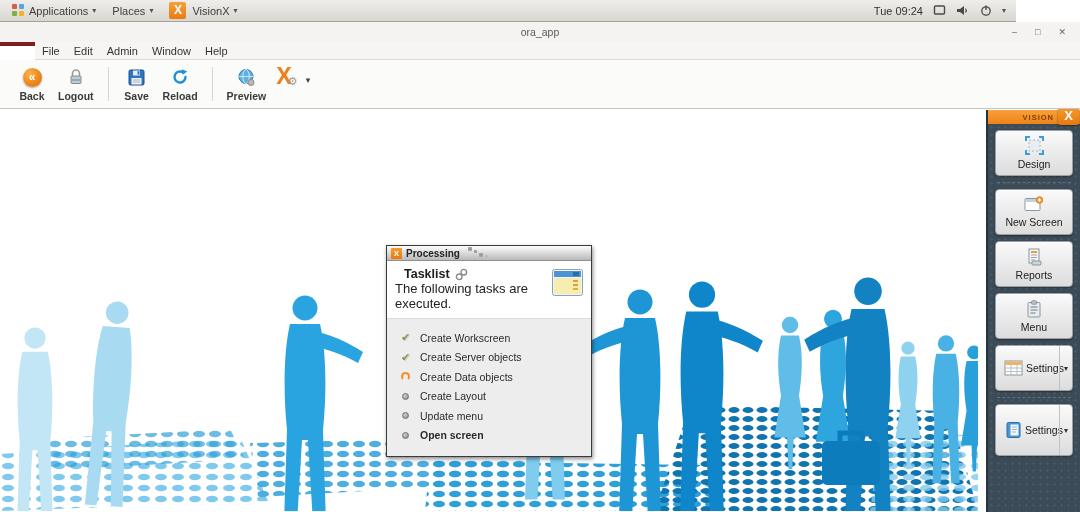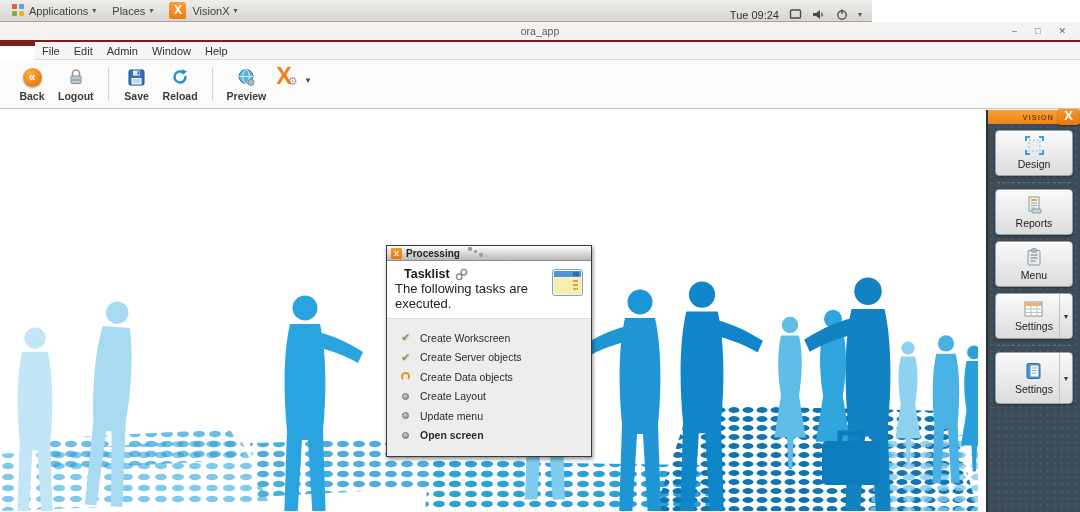--- a/index.html
+++ b/index.html
@@ -1,37 +1,37 @@
 <!DOCTYPE html>
 <html><head>
 <meta charset="utf-8">
 <style>
   * { margin:0; padding:0; box-sizing:border-box; }
   html,body { width:1080px; height:512px; overflow:hidden; }
   body { font-family:"Liberation Sans", sans-serif; background:#fff; position:relative; }
 
   
-  .panel { position:absolute; left:0; top:0; width:872px; height:22px;
+  .panel { position:absolute; left:0; top:0; width:1016px; height:22px;
     background:linear-gradient(#efeeeb,#d9d6d1); border-bottom:1px solid #a8a39c;
-    display:flex; align-items:flex-end; font-size:11px; color:#3e3e3e; z-index:50;}
+    display:flex; align-items:center; font-size:11px; color:#3e3e3e; z-index:50;}
   .panel-left { display:flex; align-items:center; gap:4px; padding-left:6px;}
   .panel-menu { display:flex; align-items:center; gap:4px; padding:2px 6px; cursor:default;}
   .app-grid { width:13px; height:13px; display:grid; grid-template-columns:6px 6px; gap:1px;}
   .app-grid i { width:5px; height:5px; border-radius:1px; display:block;}
   .ag1{background:#d85f4a}.ag2{background:#58a6dd}.ag3{background:#7cb342}.ag4{background:#f0b429}
   .caret { font-size:8px; color:#555; }
   .vx-mini { color:#fff; background:linear-gradient(#f6a03a,#e87d12); font-weight:bold; font-size:12px;
     width:17px; height:17px; line-height:17px; text-align:center; border-radius:2px; margin-right:2px;}
   .panel-right { margin-left:auto; display:flex; align-items:center; gap:10px; padding-right:10px;}
   .clock { font-size:11px; color:#333; }
   .sysicon { display:inline-flex; align-items:center; }
 
   
   .titlebar { position:absolute; left:0; top:22px; width:1080px; height:24px; background:#f4f3f1;
-    border-bottom:6px solid #7f1d1d; display:flex; align-items:center; z-index:40;padding-left:40px;}
+    border-bottom:4px solid #7f1d1d; display:flex; align-items:center; z-index:40;padding-left:40px;}
   .win-title { position:absolute; left:0; right:0; text-align:center; font-size:10.5px; color:#5a5a5a;}
   .win-controls { margin-left:auto; display:flex; gap:18px; padding-right:14px; font-size:9px; color:#666; z-index:2;}
   .win-controls span { cursor:default; }
 
   .menubar { position:absolute; left:0; top:42px; width:1080px; height:18px; background:#f6f5f3;
     border-bottom:1px solid #dedbd6; display:flex; align-items:center; gap:0; font-size:11px; color:#333; z-index:40;margin-left:35px;}
   .menubar span { padding:1px 7px; }
 
   .toolbar { position:absolute; left:0; top:60px; width:1080px; height:49px; background:#fbfbfa;
     border-bottom:1px solid #c7c3bd; display:flex; align-items:flex-start; padding:5px 0 0 12px; z-index:40;}
@@ -66,21 +66,21 @@
     color:#fff; font-weight:bold; font-size:13px; text-align:center; line-height:17px;}
   .sb-btn { position:relative; margin:6px 7px 0; height:46px; border-radius:4px;
     background:linear-gradient(#fafafa,#dcdcdc); border:1px solid #9aa0a4;
     box-shadow:0 1px 2px rgba(0,0,0,.35), inset 0 1px 0 #fff;
     display:flex; flex-direction:column; align-items:center; justify-content:center; gap:3px;}
   .sb-btn .lbl { font-size:10.5px; color:#222; }
   .sb-btn.tall { height:52px; }
   .sb-sep { border-top:1px dashed #5f7280; margin:6px 9px 0; height:0; }
   .sb-drop { position:absolute; right:0; top:0; bottom:0; width:13px; border-left:1px solid #c2c2c2;
     display:flex; align-items:center; justify-content:center; font-size:8px; color:#333;}
-  .sb-btn .body { display:flex; flex-direction:column; align-items:center; gap:3px; }
+  .sb-btn .body { display:flex; flex-direction:row; align-items:center; gap:3px; }
 
   
   .dialog { position:absolute; left:386px; top:136px; width:206px; height:212px;
     background:#ededed; border:1px solid #3a3a3a; box-shadow:1px 2px 4px rgba(0,0,0,.45);
     display:flex; flex-direction:column; z-index:35;}
   .dlg-title { height:15px; background:linear-gradient(#fdfdfd,#b9b9b9);
     border-bottom:1px solid #8f8f8f; display:flex; align-items:center; gap:4px; padding:0 4px; position:relative;}
   .dlg-xicon { width:11px; height:11px; background:linear-gradient(#f59b2e,#e8790e); border-radius:1px;
     color:#fff; font-size:8px; font-weight:bold; text-align:center; line-height:11px;}
   .dlg-title .t { font-size:10px; font-weight:bold; color:#222; }
@@ -370,20 +370,29 @@
         <path d="M1,5 V1 H5" fill="none" stroke="#3b9edd" stroke-width="2"></path>
         <path d="M14,1 H18 V5" fill="none" stroke="#3b9edd" stroke-width="2"></path>
         <path d="M18,14 V18 H14" fill="none" stroke="#3b9edd" stroke-width="2"></path>
         <path d="M5,18 H1 V14" fill="none" stroke="#3b9edd" stroke-width="2"></path>
       </svg>
       <span class="lbl">Design</span>
     </div>
 
     <div class="sb-sep"></div>
 
+    <div class="sb-btn">
+      <svg width="20" height="17" viewBox="0 0 20 17">
+        <rect x="1" y="2.5" width="15" height="12" rx="1" fill="#fff" stroke="#8a97a0"></rect>
+        <rect x="1.5" y="3" width="14" height="3" fill="#bfd2df"></rect>
+        <circle cx="15.5" cy="4" r="3.2" fill="#f2a23a" stroke="#d87f12"></circle>
+        <path d="M15.5,2.2 v3.6 M13.7,4 h3.6" stroke="#fff" stroke-width="1.1"></path>
+      </svg>
+      <span class="lbl">New Screen</span>
+    </div>
 
     <div class="sb-btn">
       <svg width="16" height="18" viewBox="0 0 16 18">
         <rect x="3" y="1" width="10" height="14" fill="#f4f4f4" stroke="#8a97a0"></rect>
         <rect x="5" y="3" width="6" height="2" fill="#e8a03a"></rect>
         <line x1="5" y1="7" x2="11" y2="7" stroke="#9aa6ae"></line>
         <line x1="5" y1="9.5" x2="11" y2="9.5" stroke="#9aa6ae"></line>
         <line x1="5" y1="12" x2="9" y2="12" stroke="#9aa6ae"></line>
         <rect x="6" y="13" width="9" height="4" rx="1" fill="#cdd6dc" stroke="#8a97a0"></rect>
       </svg>

